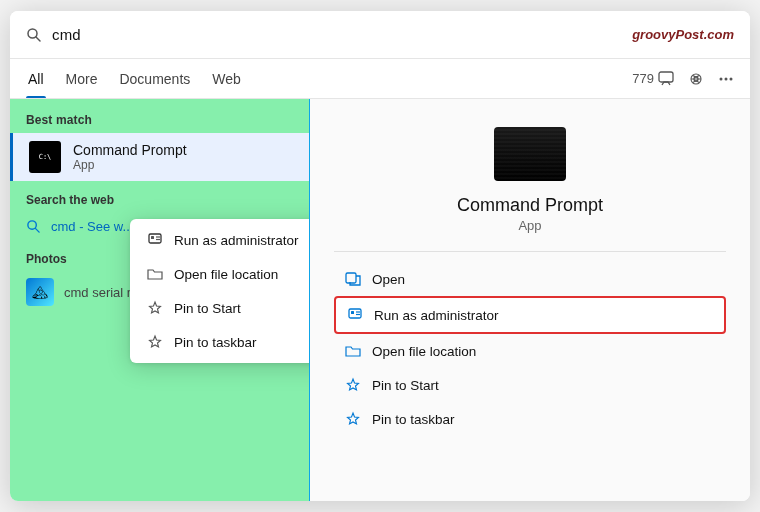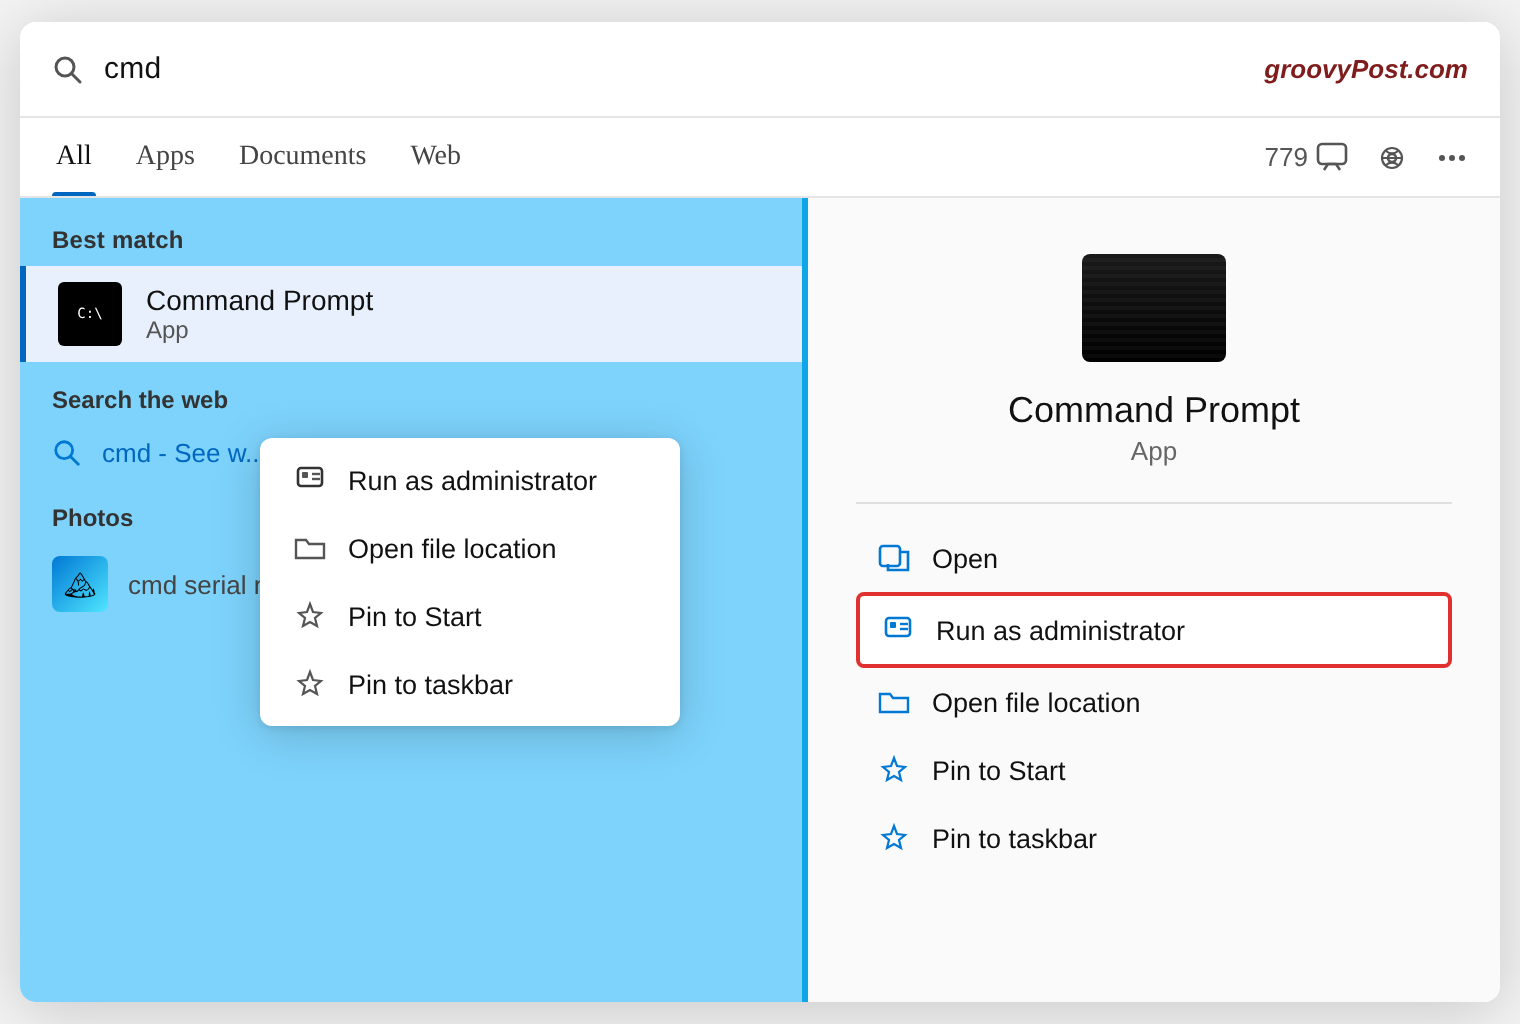--- a/index.html
+++ b/index.html
@@ -60,21 +60,20 @@
       height: 40px;
       border-bottom: 1px solid #e5e5e5;
       background: #fff;
       justify-content: space-between;
     }
     .nav-tabs {
       display: flex;
       align-items: flex-end;
       gap: 18px;
       height: 100%;
-      font-family: Liberation Serif, serif;
     }
     .nav-tab {
       font-size: 14px;
       color: #444;
       padding: 0 2px;
       height: 100%;
       display: flex;
       align-items: center;
       cursor: pointer;
       position: relative;
@@ -110,25 +109,25 @@
       align-items: center;
       gap: 4px;
       cursor: pointer;
     }
     .main-content {
       display: flex;
       flex: 1;
       overflow: hidden;
     }
     .left-panel {
-      width: 394px;
-      background: #7dd3fc;
+      width: 300px;
+      background: #86efac;
       padding: 14px 0 0 0;
       overflow-y: auto;
-      border-right: 3px solid #0ea5e9;
+      border-right: 1px solid #0ea5e9;
       position: relative;
     }
     .section-label {
       font-size: 12px;
       font-weight: 600;
       color: #333;
       padding: 0 16px 6px 16px;
       letter-spacing: 0.01em;
     }
     .best-match-item {
@@ -357,21 +356,21 @@
     </div>
     <div class="search-right">groovyPost.com</div>
   </div>
 
   <div class="nav-bar">
     <div class="nav-tabs">
       <div class="nav-tab active">
         <span>All</span>
       </div>
       <div class="nav-tab">
-        <span>Apps</span>
+        <span>More</span>
       </div>
       <div class="nav-tab">
         <span>Documents</span>
       </div>
       <div class="nav-tab">
         <span>Web</span>
       </div>
     </div>
     <div class="nav-right">
       <div class="nav-right-item">

